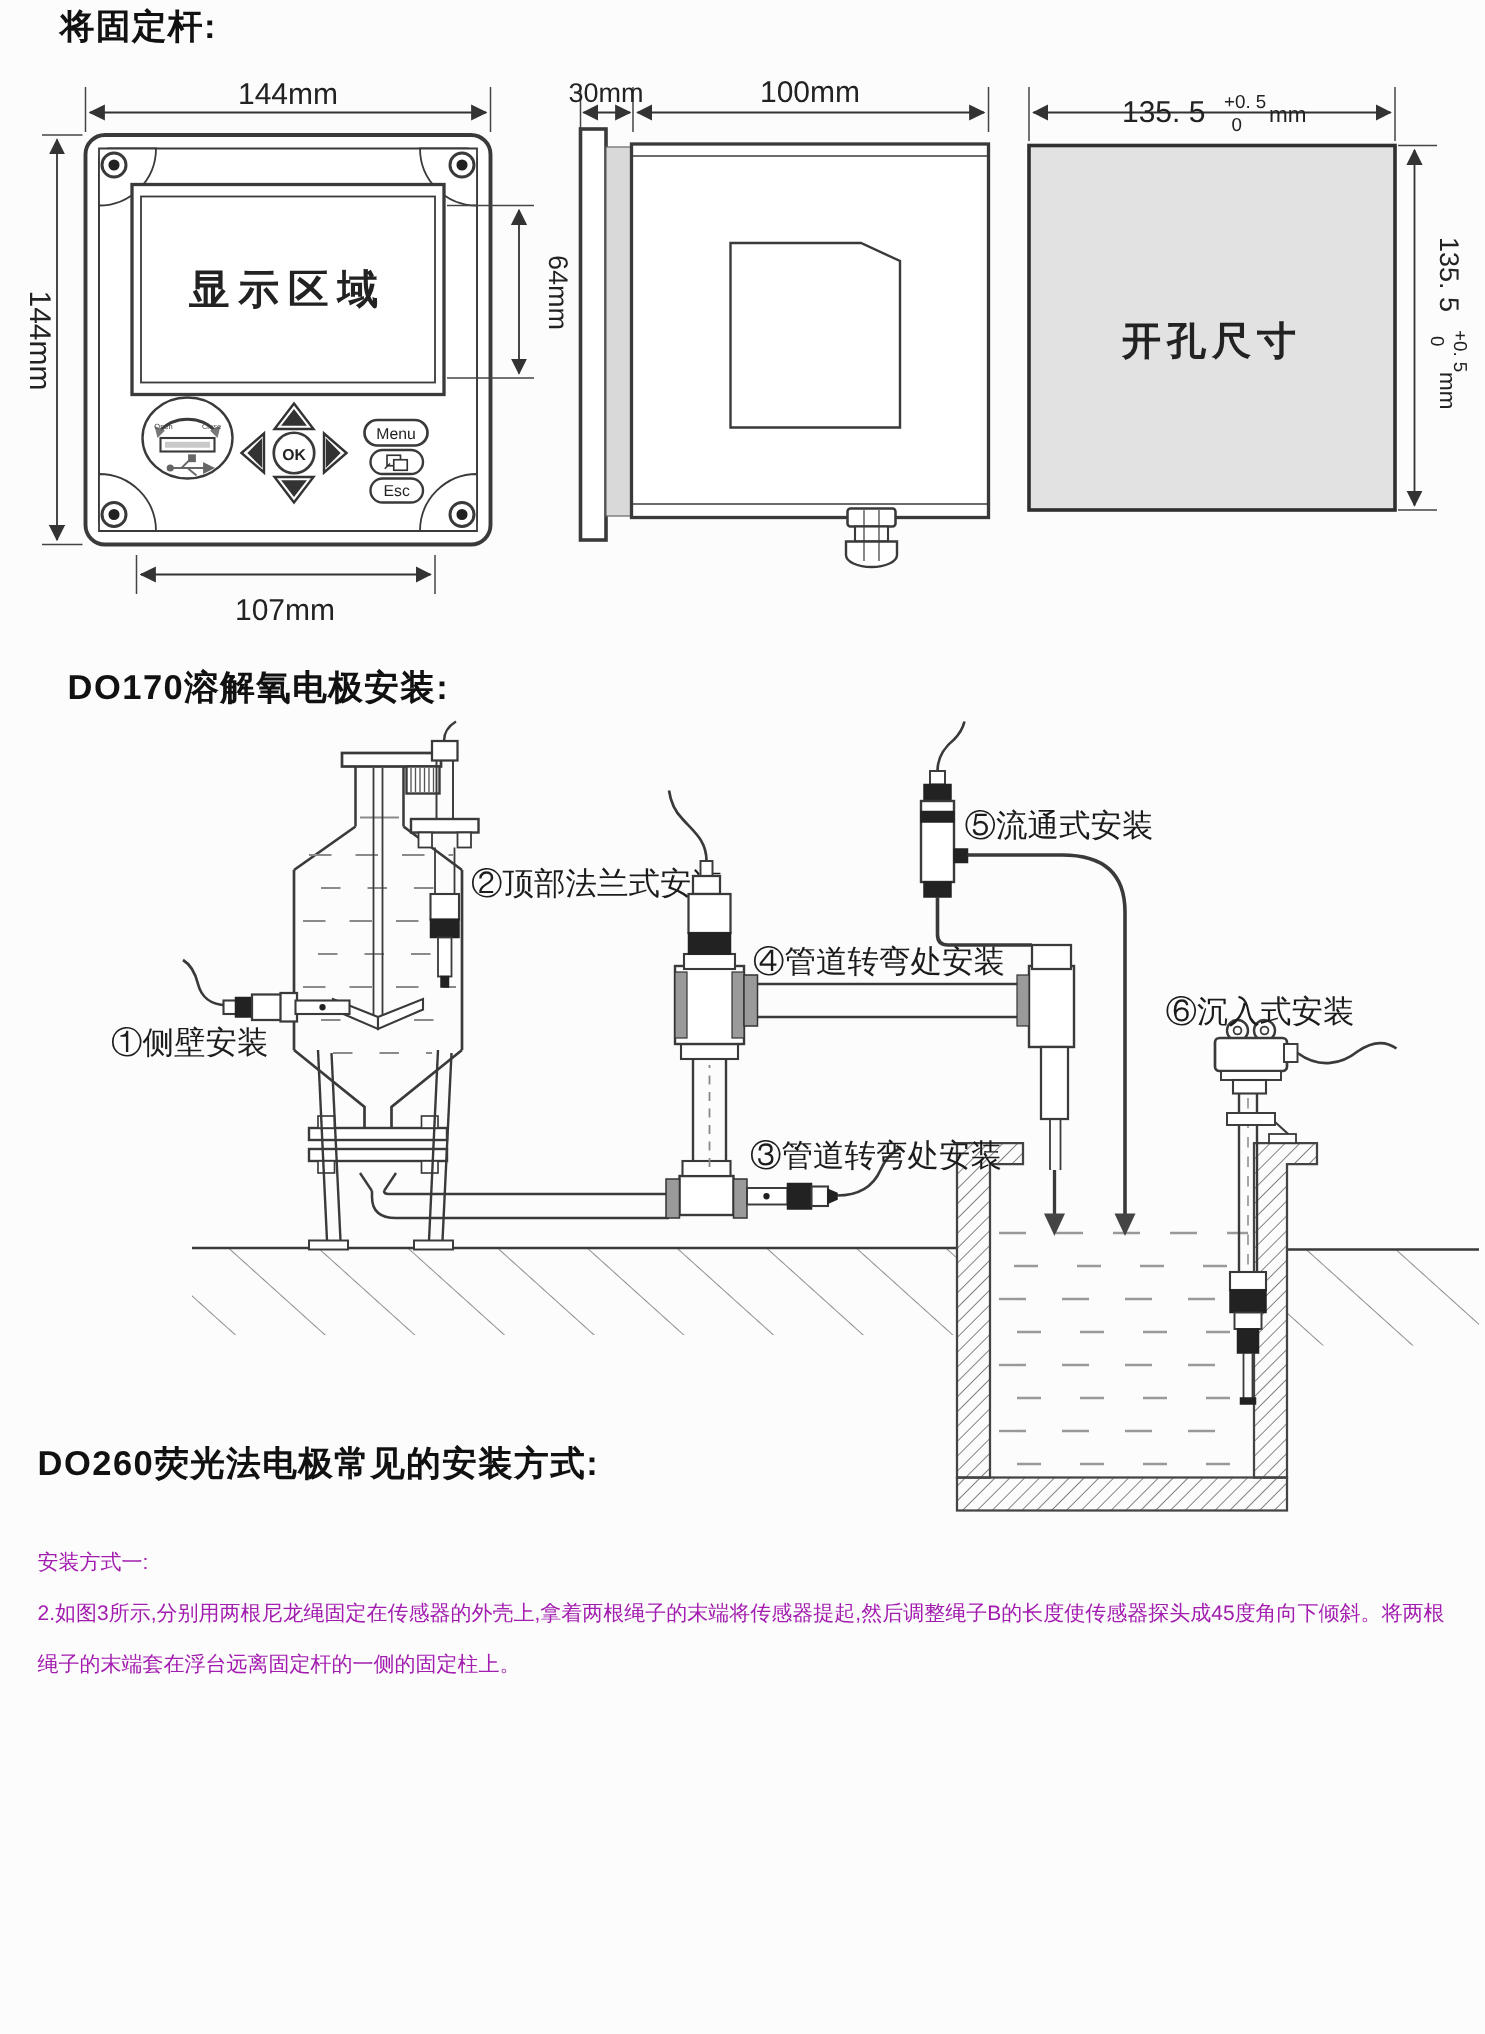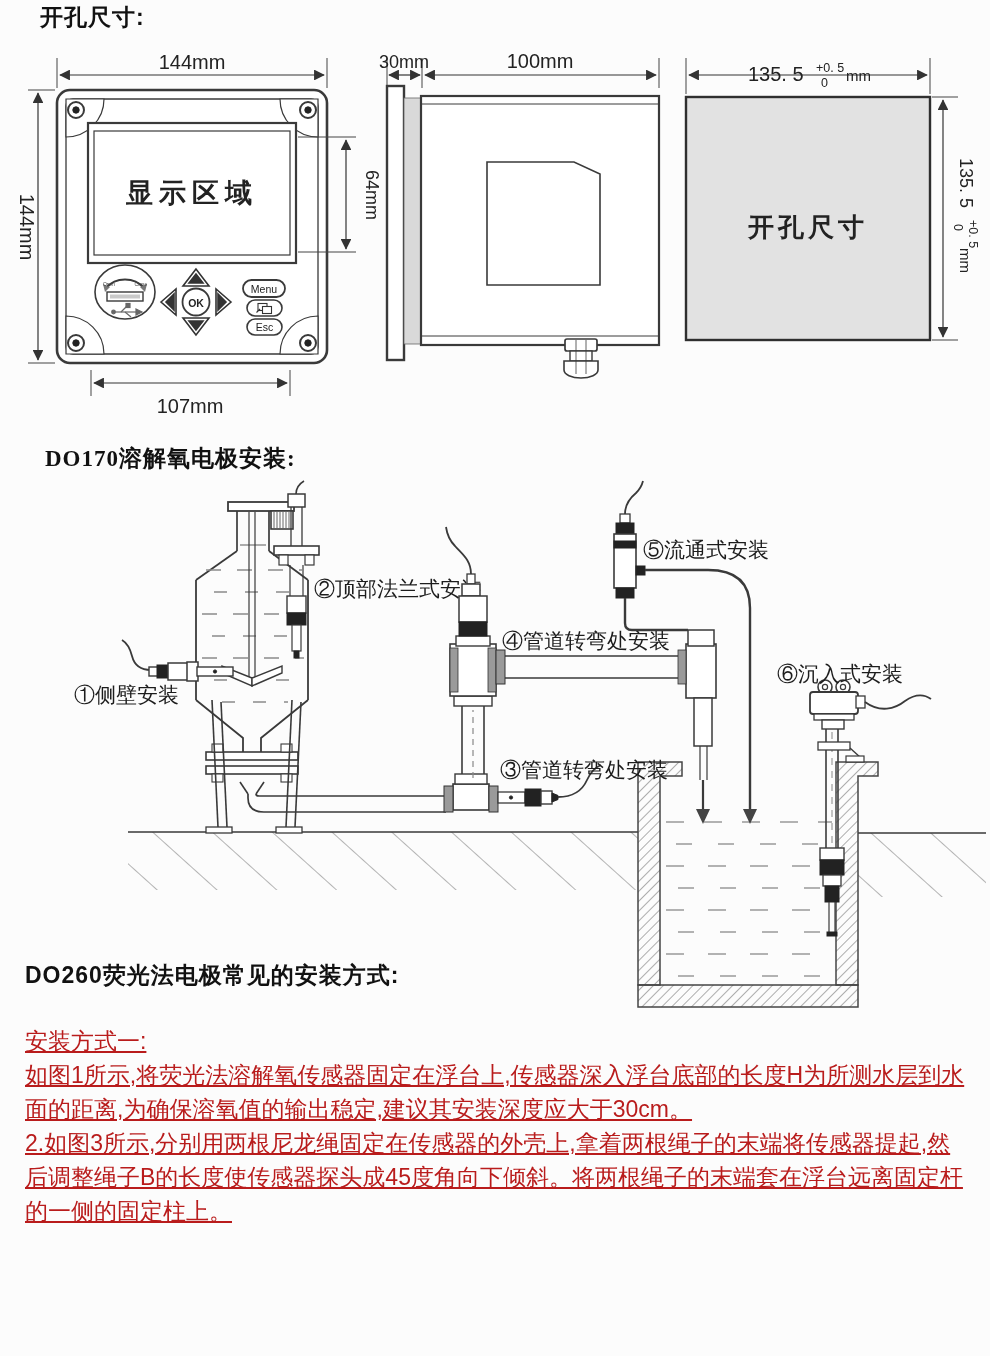--- a/index.html
+++ b/index.html
@@ -4,42 +4,42 @@
 <style>
   html,body{margin:0;padding:0;}
   body{
     width:990px;height:1356px;position:relative;
     background:#fcfcfc;
     font-family:"Liberation Sans",sans-serif;
     color:#141414;overflow:hidden;
   }
   .abs{position:absolute;}
   .h-main{font-size:23px;font-weight:700;color:#111;letter-spacing:1px;}
-  .bodytext{font-size:23px;line-height:34px;color:#b91c1c;text-decoration:underline;}
+  .bodytext{font-size:14px;line-height:34px;color:#a21caf;}
   svg{display:block;}
   svg text{font-family:"Liberation Sans",sans-serif;fill:#1f1f1f;}
   .dim{font-size:20px;fill:#222;}
   .dim-s{font-size:18px;fill:#222;}
   .tol{font-size:12.5px;fill:#222;}
   .unit{font-size:15px;fill:#222;}
   .cnserif{font-family:"Liberation Serif","DejaVu Serif",serif;font-weight:bold;fill:#222;}
   .cnlabel{font-size:21px;fill:#1c1c1c;}
   .btnlabel{font-size:10.5px;fill:#222;}
   .tiny{font-size:5px;fill:#444;}
   .ln{stroke:#3a3a3a;fill:none;}
   .lnf{stroke:#3a3a3a;fill:#ffffff;}
   .blk{fill:#222;stroke:#222;}
   .dimln{stroke:#333;stroke-width:1.2;fill:none;}
   .ext{stroke:#444;stroke-width:1;fill:none;}
   .dash{stroke:#8a8a8a;stroke-width:1.4;fill:none;}
 </style>
 </head>
 <body>
 
-<div class="abs h-main" style="left:40px;top:2px;">开孔尺寸:</div>
+<div class="abs h-main" style="left:40px;top:2px;">将固定杆:</div>
 
 <svg class="abs" style="left:0;top:40px;" width="990" height="400" viewBox="0 0 990 400">
   <defs>
     <marker id="arr" viewBox="0 0 10 10" refX="9.2" refY="5" markerWidth="9" markerHeight="9" orient="auto-start-reverse">
       <path d="M0,0 L10,5 L0,10 z" fill="#333"></path>
     </marker>
   </defs>
 
   <g>
 
@@ -171,21 +171,21 @@
     <line class="dimln" x1="943" y1="60" x2="943" y2="297" marker-start="url(#arr)" marker-end="url(#arr)"></line>
     <g transform="rotate(90 966 178)">
       <text class="dim-s" x="906" y="184">135. 5</text>
       <text class="tol" x="968" y="175">+0. 5</text>
       <text class="tol" x="972" y="190">0</text>
       <text class="unit" x="996" y="184">mm</text>
     </g>
   </g>
 </svg>
 
-<div class="abs h-main" style="left:45px;top:443px;font-family:Liberation Serif, serif;">DO170溶解氧电极安装:</div>
+<div class="abs h-main" style="left:45px;top:443px;">DO170溶解氧电极安装:</div>
 
 <svg class="abs" style="left:0;top:480px;" width="990" height="540" viewBox="0 0 990 540">
   <defs>
     <pattern id="wh" width="7" height="7" patternTransform="rotate(45)" patternUnits="userSpaceOnUse">
       <line x1="0" y1="0" x2="0" y2="7" stroke="#6a6a6a" stroke-width="1.1"></line>
     </pattern>
     <pattern id="gh" width="40" height="40" patternTransform="rotate(-48)" patternUnits="userSpaceOnUse">
       <line x1="0" y1="0" x2="0" y2="40" stroke="#777" stroke-width="1.1"></line>
     </pattern>
   </defs>
@@ -387,15 +387,14 @@
     <line class="ln" x1="835" y1="422" x2="835" y2="452" stroke-width="1.2"></line>
     <rect class="blk" x="827" y="452" width="10" height="4"></rect>
   </g>
   <text class="cnlabel" x="777" y="201">⑥沉入式安装</text>
 </svg>
 
 <div class="abs h-main" style="left:25px;top:960px;">DO260荧光法电极常见的安装方式:</div>
 
 <div class="abs bodytext" style="left:25px;top:1024px;width:948px;">
   <div>安装方式一:</div>
-  <div>如图1所示,将荧光法溶解氧传感器固定在浮台上,传感器深入浮台底部的长度H为所测水层到水面的距离,为确保溶氧值的输出稳定,建议其安装深度应大于30cm。</div>
   <div>2.如图3所示,分别用两根尼龙绳固定在传感器的外壳上,拿着两根绳子的末端将传感器提起,然后调整绳子B的长度使传感器探头成45度角向下倾斜。将两根绳子的末端套在浮台远离固定杆的一侧的固定柱上。</div>
 </div>
 
 </body></html>

